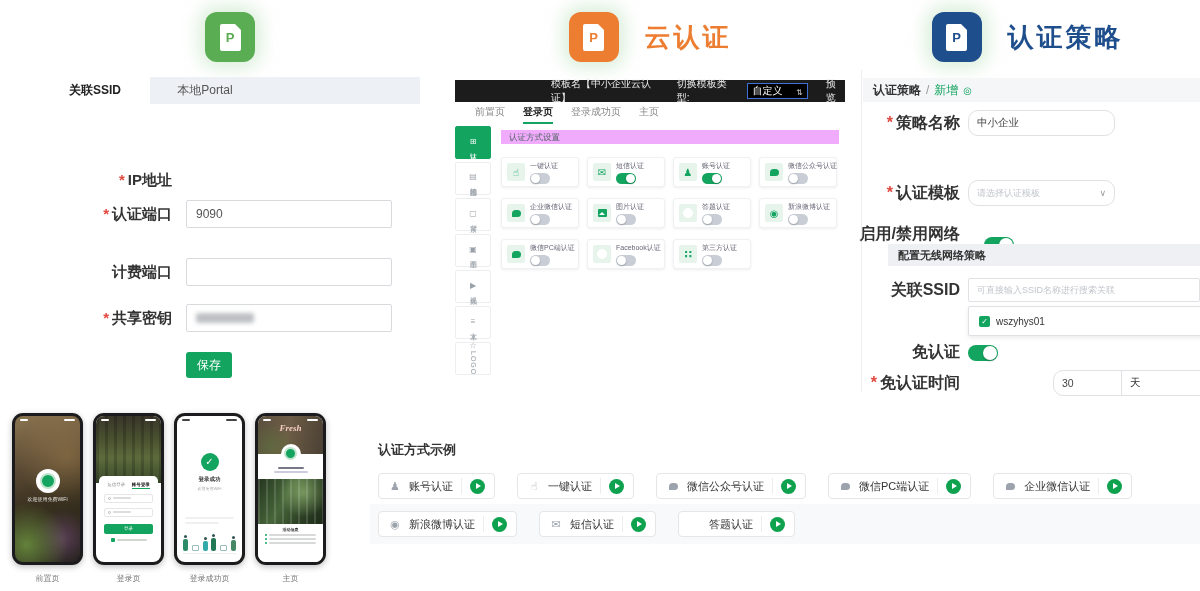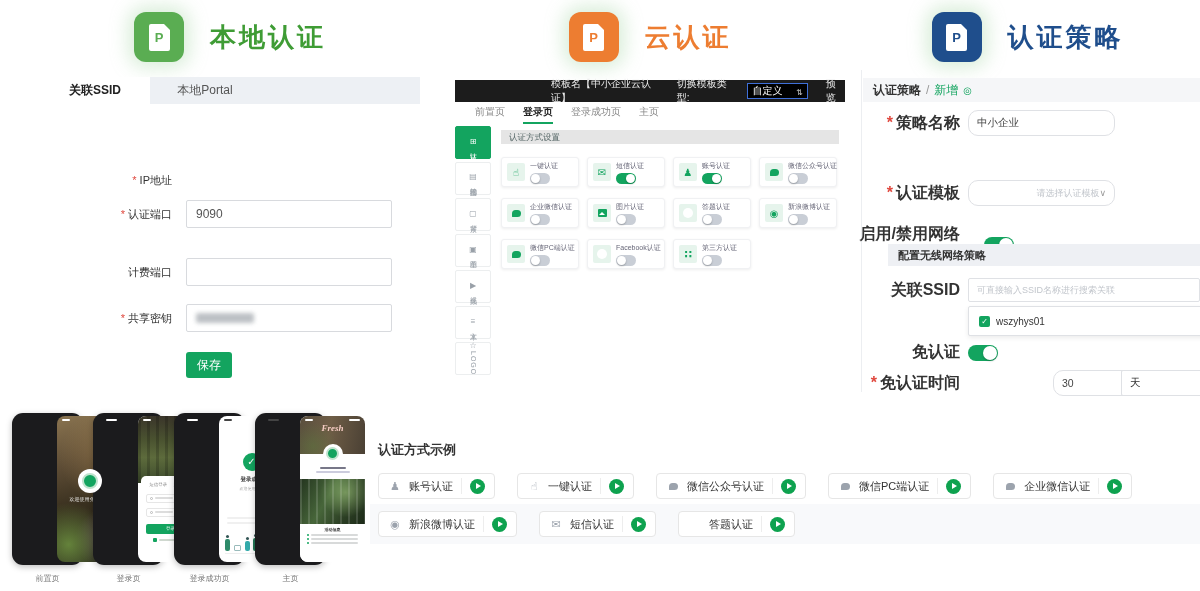--- a/index.html
+++ b/index.html
@@ -35,21 +35,21 @@
 .panel-local{left:40px;width:380px;}
 .tabbar{position:absolute;top:77px;left:0;width:380px;height:27px;background:#edf0f4;display:flex;}
 .ltab{width:110px;height:27px;display:flex;align-items:center;justify-content:center;font-size:12px;color:#555;cursor:pointer;}
 .ltab.active{background:#fff;color:#222;font-weight:bold;}
 .lform{position:absolute;top:0;left:0;width:380px;}
 .frow{position:absolute;left:0;height:28px;display:flex;align-items:center;}
 .frow:nth-of-type(1){top:166px;}
 .frow:nth-of-type(2){top:200px;}
 .frow:nth-of-type(3){top:258px;}
 .frow:nth-of-type(4){top:304px;}
-.flabel{width:132px;text-align:right;font-size:11px;color:#333;font-weight:400;padding-right:0;}
+.flabel{width:132px;text-align:right;font-size:15px;color:#333;font-weight:700;padding-right:0;}
 .req{font-style:normal;color:var(--red);margin-right:3px;visibility:hidden;}
 .req.show{visibility:visible;}
 .finput{margin-left:14px;width:206px;height:28px;border:1px solid #d8dade;border-radius:2px;background:#fff;display:flex;align-items:center;padding-left:9px;font-size:12px;color:#555;}
 .maskbar{display:none;}
 .maskbar.show{display:block;width:58px;height:10px;background:#9aa0a6;opacity:.65;filter:blur(2px);border-radius:2px;}
 .savebtn{position:absolute;top:352px;left:146px;width:46px;height:26px;background:var(--ui_green);color:#fff;border:none;border-radius:3px;font-size:12px;cursor:pointer;font-family:inherit;}
 
 
 .panel-cloud{left:455px;width:390px;}
 .cbar{position:absolute;top:80px;left:0;width:390px;height:22px;background:#1c1c1c;display:flex;align-items:center;gap:10px;padding-left:96px;font-size:10px;color:#eee;}
@@ -59,21 +59,21 @@
 .ctabs{position:absolute;top:102px;left:0;width:390px;height:24px;display:flex;align-items:center;gap:18px;padding-left:20px;background:#fff;}
 .ctab{font-size:10px;color:#888;cursor:pointer;padding-bottom:3px;border-bottom:2px solid transparent;}
 .ctab.active{color:#222;font-weight:bold;border-bottom-color:var(--ui_green);}
 .cbody{position:absolute;top:126px;left:0;width:390px;display:flex;}
 .cside{width:36px;}
 .citem{width:36px;height:33px;margin-bottom:3px;border:1px solid #eceeef;border-radius:2px;background:#fff;display:flex;flex-direction:column;align-items:center;justify-content:center;color:#99a0a8;cursor:pointer;}
 .citem.active{background:var(--ui_green);border-color:var(--ui_green);color:#fff;}
 .cglyph{font-size:8px;line-height:9px;}
 .cvert{writing-mode:vertical-rl;font-size:7px;letter-spacing:1px;margin-top:1px;}
 .cmain{flex:1;padding:4px 6px 0 10px;}
-.csection{height:14px;background:#e5e5e5;color:#566;font-size:8.5px;line-height:14px;padding-left:8px;}
+.csection{height:14px;background:#f0abfc;color:#566;font-size:8.5px;line-height:14px;padding-left:8px;}
 .cgrid{display:grid;grid-template-columns:repeat(4,78px);column-gap:8px;row-gap:11px;margin-top:13px;}
 .mcard{height:30px;background:#fff;border:1px solid #f0f1f3;border-radius:3px;box-shadow:0 1px 3px rgba(0,0,0,.07);display:flex;align-items:center;gap:5px;padding:0 5px;}
 .mright{display:flex;flex-direction:column;align-items:flex-start;}
 .mlabel{font-size:7px;color:#667;white-space:nowrap;margin-bottom:2px;}
 
 
 .mi{width:18px;height:18px;background:#e6f4ec;border-radius:2px;color:var(--ui_green);display:flex;align-items:center;justify-content:center;font-size:10px;position:relative;flex:none;}
 .mi.gray{background:transparent;color:#9ca3ad;width:14px;height:14px;font-size:11px;}
 .mi.hand::before{content:"☝";}
 .mi.mail::before{content:"✉";}
@@ -102,36 +102,36 @@
 .pcrumb .sep{color:#999;}
 .pcrumb .cur{color:var(--ui_green);}
 .pin{color:var(--ui_green);font-size:10px;}
 .prow{position:absolute;left:0;right:0;display:flex;align-items:center;}
 .plabel{width:105px;text-align:right;font-size:16px;color:#333;font-weight:600;flex:none;}
 .preq::before{content:"*";color:var(--red);margin-right:3px;}
 .pctl{margin-left:8px;}
 .pinput{height:26px;border:1px solid #dfe1e5;border-radius:2px;background:#fff;display:flex;align-items:center;padding-left:8px;font-size:10.5px;color:#444;}
 .w-main{width:147px;border-radius:10px;}
 .placeholder{color:#c2c6cc;font-size:9px;}
-.pselect{justify-content:flex-end;padding-right:8px;cursor:pointer;}
+.pselect{justify-content:space-between;padding-right:8px;cursor:pointer;}
 .chev{color:#999;font-size:9px;}
 .radio-opt{display:flex;align-items:center;gap:5px;font-size:10.5px;color:#444;cursor:pointer;margin-right:24px;}
 .radio{width:12px;height:12px;border-radius:50%;border:1px solid #c5cad1;position:relative;background:#fff;}
 .radio.checked{background:var(--ui_green);border-color:var(--ui_green);}
 .radio.checked::after{content:"";position:absolute;top:4px;left:4px;width:4px;height:4px;border-radius:50%;background:#fff;}
 .psection{position:absolute;top:244px;left:33px;right:0;height:22px;background:#eef0f4;display:flex;align-items:center;padding-left:10px;font-size:11px;font-weight:bold;color:#333;}
 .pdrop{position:absolute;top:306px;left:113px;width:240px;height:30px;background:#fff;border:1px solid #dfe1e5;border-radius:2px;box-shadow:0 2px 5px rgba(0,0,0,.08);display:flex;align-items:center;padding-left:10px;gap:6px;}
 .chk{width:11px;height:11px;background:var(--ui_green);border-radius:2px;color:#fff;font-size:8px;line-height:11px;text-align:center;}
 .pdrop span{font-size:10px;color:#333;}
 .punit{position:absolute;top:370px;left:266px;width:90px;height:26px;border:1px solid #dfe1e5;border-radius:2px;background:#fff;display:flex;align-items:center;padding-left:8px;font-size:10.5px;color:#333;}
 
 
 .phones{position:absolute;left:12px;top:413px;display:flex;gap:10px;}
 .phone{width:71px;height:152px;background:#1b1b1d;border-radius:11px;padding:3px;box-shadow:0 2px 6px rgba(0,0,0,.25);position:relative;}
-.screen{width:100%;height:100%;border-radius:8px;overflow:hidden;position:relative;background:#fff;margin-left:42px;}
+.screen{width:100%;height:100%;border-radius:8px;overflow:hidden;position:relative;background:#fff;}
 .sbar{position:absolute;top:2px;left:5px;right:5px;height:4px;display:flex;justify-content:space-between;z-index:6;color:#fff;}
 .sbar::before{content:"";width:8px;height:2px;background:currentColor;border-radius:1px;margin-top:1px;}
 .sbar::after{content:"";width:11px;height:2px;background:currentColor;border-radius:1px;margin-top:1px;}
 .sbar.dark{color:#444;}
 .s1{background:
  radial-gradient(circle at 18% 88%, rgba(106,140,62,.9), rgba(106,140,62,0) 30%),
  radial-gradient(circle at 72% 84%, rgba(125,80,135,.55), rgba(125,80,135,0) 22%),
  radial-gradient(circle at 80% 28%, rgba(190,150,90,.35), rgba(0,0,0,0) 42%),
  linear-gradient(165deg,#8a7450 0%,#5d4c35 32%,#39301f 58%,#23201a 100%);}
 .logo-badge{position:absolute;left:50%;transform:translateX(-50%);width:24px;height:24px;background:#fff;border-radius:50%;display:flex;align-items:center;justify-content:center;z-index:3;}
@@ -201,21 +201,20 @@
 </head>
 <body>
 
 <div class="stage">
 
   <section class="panel panel-local">
     <div class="hero">
       <span class="appicon green">
           <span class="doc">P<i class="fold"></i></span>
         </span>
-      <h1 class="hero-title g">本地认证</h1>
     </div>
     <div class="tabbar">
       <div class="ltab active">
           <span>关联SSID</span>
         </div>
         <div class="ltab">
           <span>本地Portal</span>
         </div>
     </div>
     <div class="lform">

